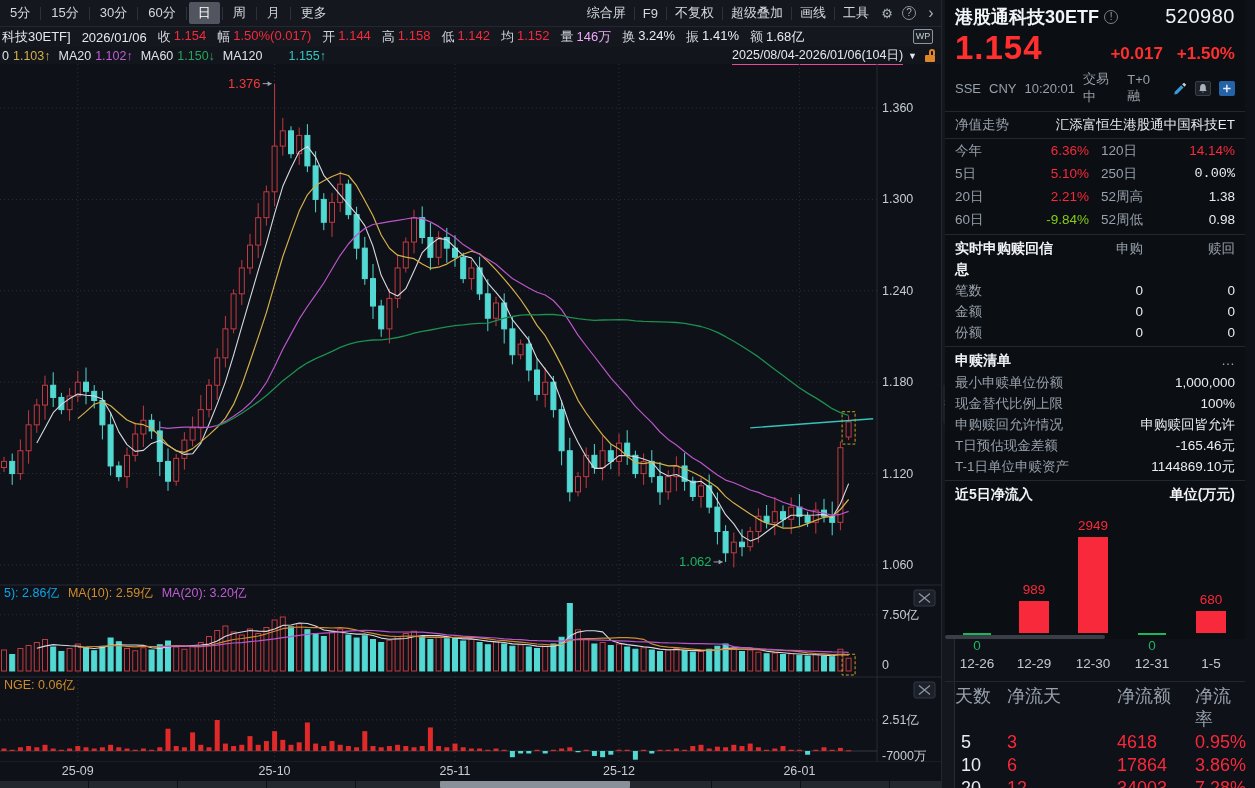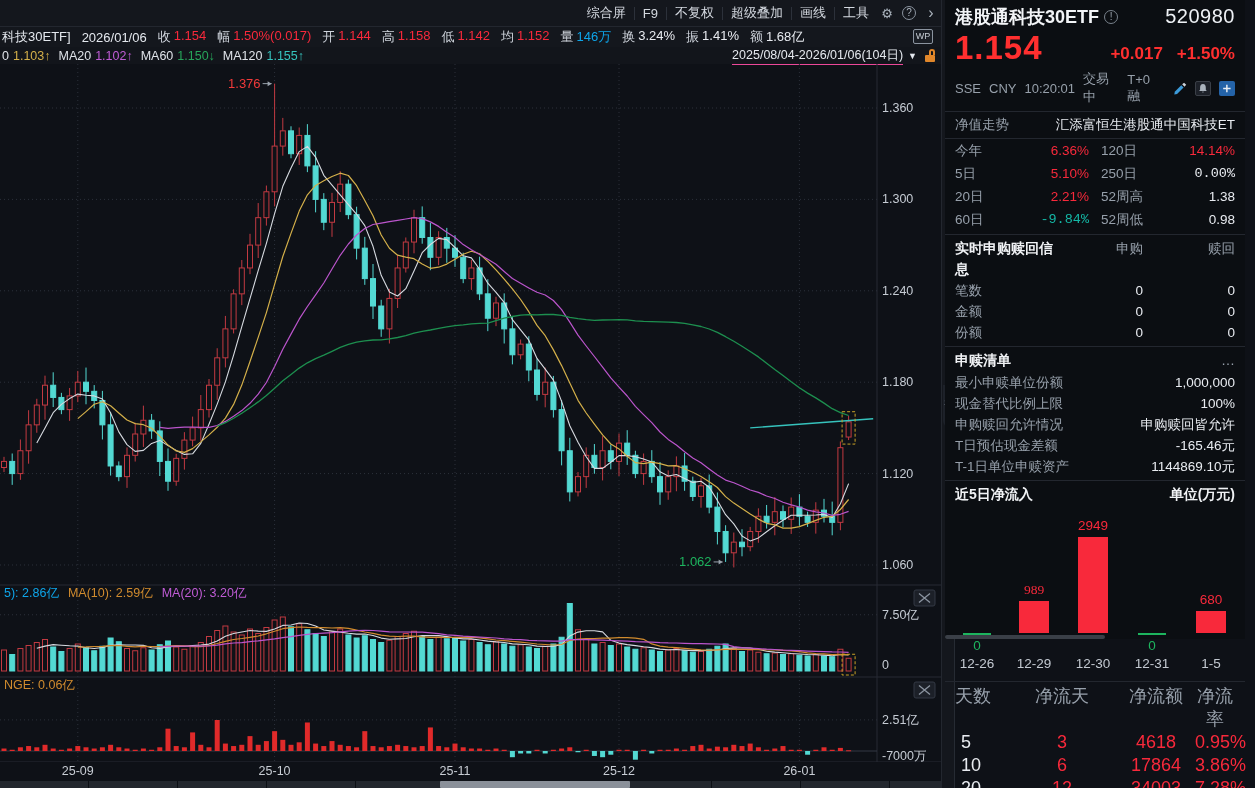--- a/index.html
+++ b/index.html
@@ -73,31 +73,48 @@
   .lrow{display:flex;padding:0 10px;line-height:21px;color:#97a0ab;}
   .lrow .v{margin-left:auto;color:#e8ebf0;}
   .f5wrap{position:relative;height:172px;}
   .f5bar{position:absolute;width:30px;background:#f8293b;}
   .f5lab{position:absolute;transform:translateX(-50%);color:#f8293b;font-size:13.5px;}
   .f5zero{position:absolute;width:28px;height:2px;background:#1db45e;}
   .f5zlab{position:absolute;transform:translateX(-50%);color:#1db45e;font-size:13.5px;}
   .f5date{position:absolute;transform:translateX(-50%);color:#c3c9d1;font-size:13.5px;top:150px;}
   .ft-grid{display:grid;grid-template-columns:52px 110px 78px 1fr;padding:0 10px;line-height:23px;font-size:18px;}
   .ft-grid .h{color:#97a0ab;}
-  .ft-grid .n{text-align:center;}
+  .ft-grid .n{text-align:left;}
   .red{color:#f8293b;}
   .white{color:#e8ebf0;}
   .rp-scroll{position:absolute;left:0;bottom:0;width:160px;height:4px;background:#3a3f47;border-radius:2px;}
 </style>
 </head>
 <body>
 
 <div class="app">
 
   <div class="topbar">
+    <div class="tabs" id="period-tabs">
+        <span class="tab">5分</span>
+        <span class="tabsep"></span>
+        <span class="tab">15分</span>
+        <span class="tabsep"></span>
+        <span class="tab">30分</span>
+        <span class="tabsep"></span>
+        <span class="tab">60分</span>
+        <span class="tabsep"></span>
+        <span class="tab active">日</span>
+        <span class="tabsep"></span>
+        <span class="tab">周</span>
+        <span class="tabsep"></span>
+        <span class="tab">月</span>
+        <span class="tabsep"></span>
+        <span class="tab">更多</span>
+      </div>
     <div class="menu" id="top-menu">
         <span class="tab">综合屏</span>
         <span class="tabsep"></span>
         <span class="tab">F9</span>
         <span class="tabsep"></span>
         <span class="tab">不复权</span>
         <span class="tabsep"></span>
         <span class="tab">超级叠加</span>
         <span class="tabsep"></span>
         <span class="tab">画线</span>
@@ -132,21 +149,21 @@
         <span class="ifld">
           <span class="lb">低</span>
           <span style="color: rgb(248, 41, 59);">1.142</span>
         </span>
         <span class="ifld">
           <span class="lb">均</span>
           <span style="color: rgb(248, 41, 59);">1.152</span>
         </span>
         <span class="ifld">
           <span class="lb">量</span>
-          <span style="color: #0ea5e9;">146万</span>
+          <span style="color: #f0abfc;">146万</span>
         </span>
         <span class="ifld">
           <span class="lb">换</span>
           <span style="color: rgb(232, 235, 240);">3.24%</span>
         </span>
         <span class="ifld">
           <span class="lb">振</span>
           <span style="color: rgb(232, 235, 240);">1.41%</span>
         </span>
         <span class="ifld">
@@ -166,21 +183,21 @@
         <span class="mait">
           <span class="lb">MA20</span>
           <span style="color: rgb(192, 92, 214);">1.102↑</span>
         </span>
         <span class="mait">
           <span class="lb">MA60</span>
           <span style="color: rgb(39, 164, 90);">1.150↓</span>
         </span>
         <span class="mait">
           <span class="lb">MA120</span>
-          <span style="color: rgb(54, 195, 189);">1.155↑</span>
+          <span style="color: rgb(54, 195, 189); margin-left: 22px;">1.155↑</span>
         </span>
       </span>
     <span class="mabar-right">
       <span class="rangetxt">2025/08/04-2026/01/06(104日)</span>
       <span class="caret">▼</span>
       <span class="lockw">
           <span class="shk"></span>
           <span class="body"></span>
         </span>
     </span>
@@ -730,21 +747,21 @@
           <span class="v" style="color: rgb(232, 235, 240); font-family: Liberation Mono, monospace;">0.00%</span>
         </div>
         <div class="grid4">
           <span class="lb">20日</span>
           <span class="v" style="color: rgb(248, 41, 59);">2.21%</span>
           <span class="lb" style="padding-left: 12px;">52周高</span>
           <span class="v" style="color: rgb(232, 235, 240);">1.38</span>
         </div>
         <div class="grid4">
           <span class="lb">60日</span>
-          <span class="v" style="color: #14b8a6; font-family: Liberation Mono, monospace;">-9.84%</span>
+          <span class="v" style="color: #84cc16;">-9.84%</span>
           <span class="lb" style="padding-left: 12px;">52周低</span>
           <span class="v" style="color: rgb(232, 235, 240);">0.98</span>
         </div>
       </div>
 
     <div class="sect">
       <div class="rt-grid" style="font-weight:bold;">
         <span style="color:#f0f2f5;font-size:14px;">实时申购赎回信息</span>
         <span class="c" style="color:#97a0ab;font-weight:normal;">申购</span>
         <span class="c" style="color:#97a0ab;font-weight:normal;">赎回</span>
@@ -800,21 +817,21 @@
     <div class="sect">
       <div class="secthead">
         <span>近5日净流入</span>
         <span class="r" style="color:#f0f2f5;font-weight:bold;">单位(万元)</span>
       </div>
       <div class="f5wrap" id="f5chart">
           <div class="f5zero" style="left: 18px; top: 127px;"></div>
           <div class="f5zlab" style="left: 32px; top: 132px;">0</div>
           <div class="f5date" style="left: 32px;">12-26</div>
           <div class="f5bar" style="left: 74px; top: 94.8047px; height: 32.1953px;"></div>
-          <div class="f5lab" style="left: 89px; top: 75.8047px; font-family: Liberation Serif, serif;">989</div>
+          <div class="f5lab" style="left: 89px; top: 75.8047px;">989</div>
           <div class="f5date" style="left: 89px;">12-29</div>
           <div class="f5bar" style="left: 133px; top: 31px; height: 96px;"></div>
           <div class="f5lab" style="left: 148px; top: 12px;">2949</div>
           <div class="f5date" style="left: 148px;">12-30</div>
           <div class="f5zero" style="left: 193px; top: 127px;"></div>
           <div class="f5zlab" style="left: 207px; top: 132px;">0</div>
           <div class="f5date" style="left: 207px;">12-31</div>
           <div class="f5bar" style="left: 251px; top: 104.864px; height: 22.1363px;"></div>
           <div class="f5lab" style="left: 266px; top: 85.8637px;">680</div>
           <div class="f5date" style="left: 266px;">1-5</div>

